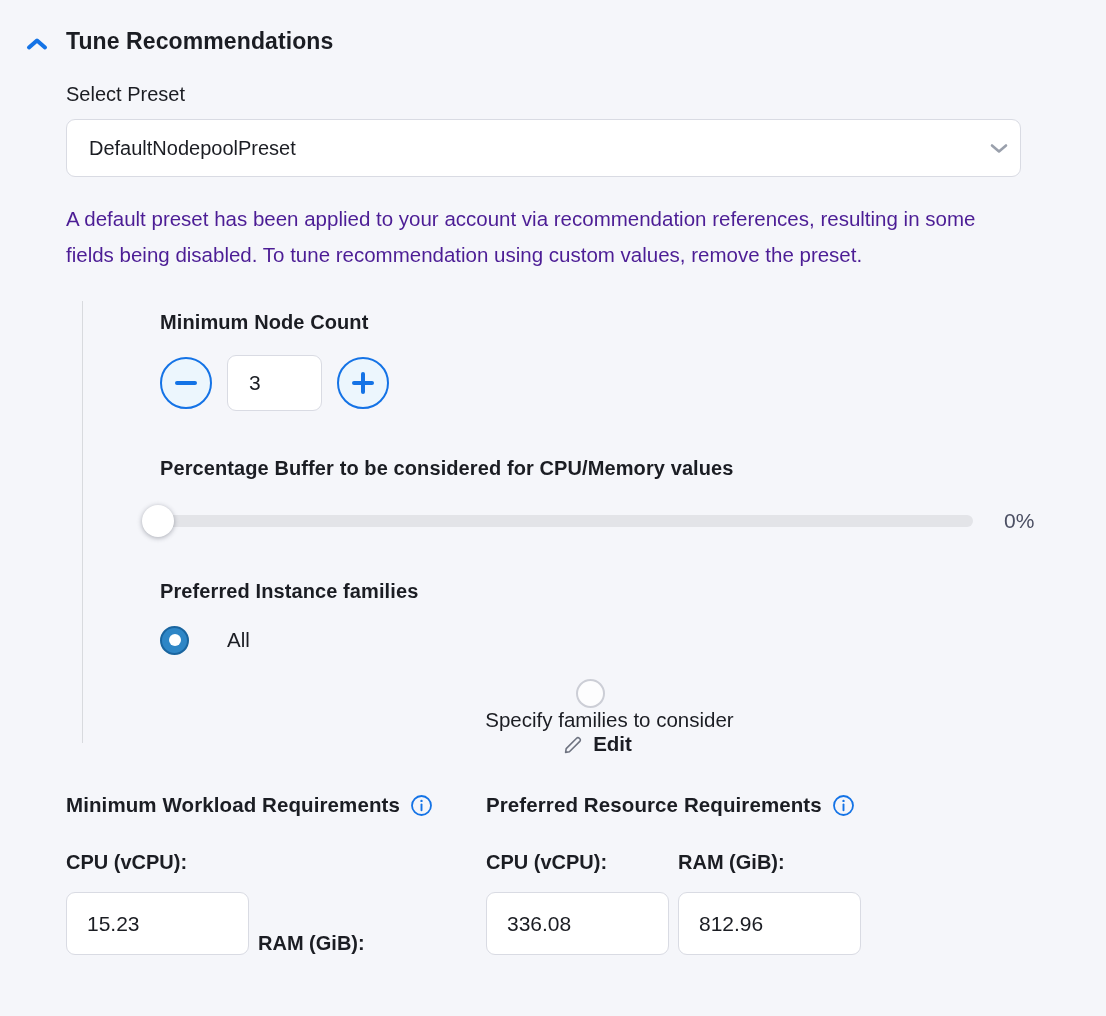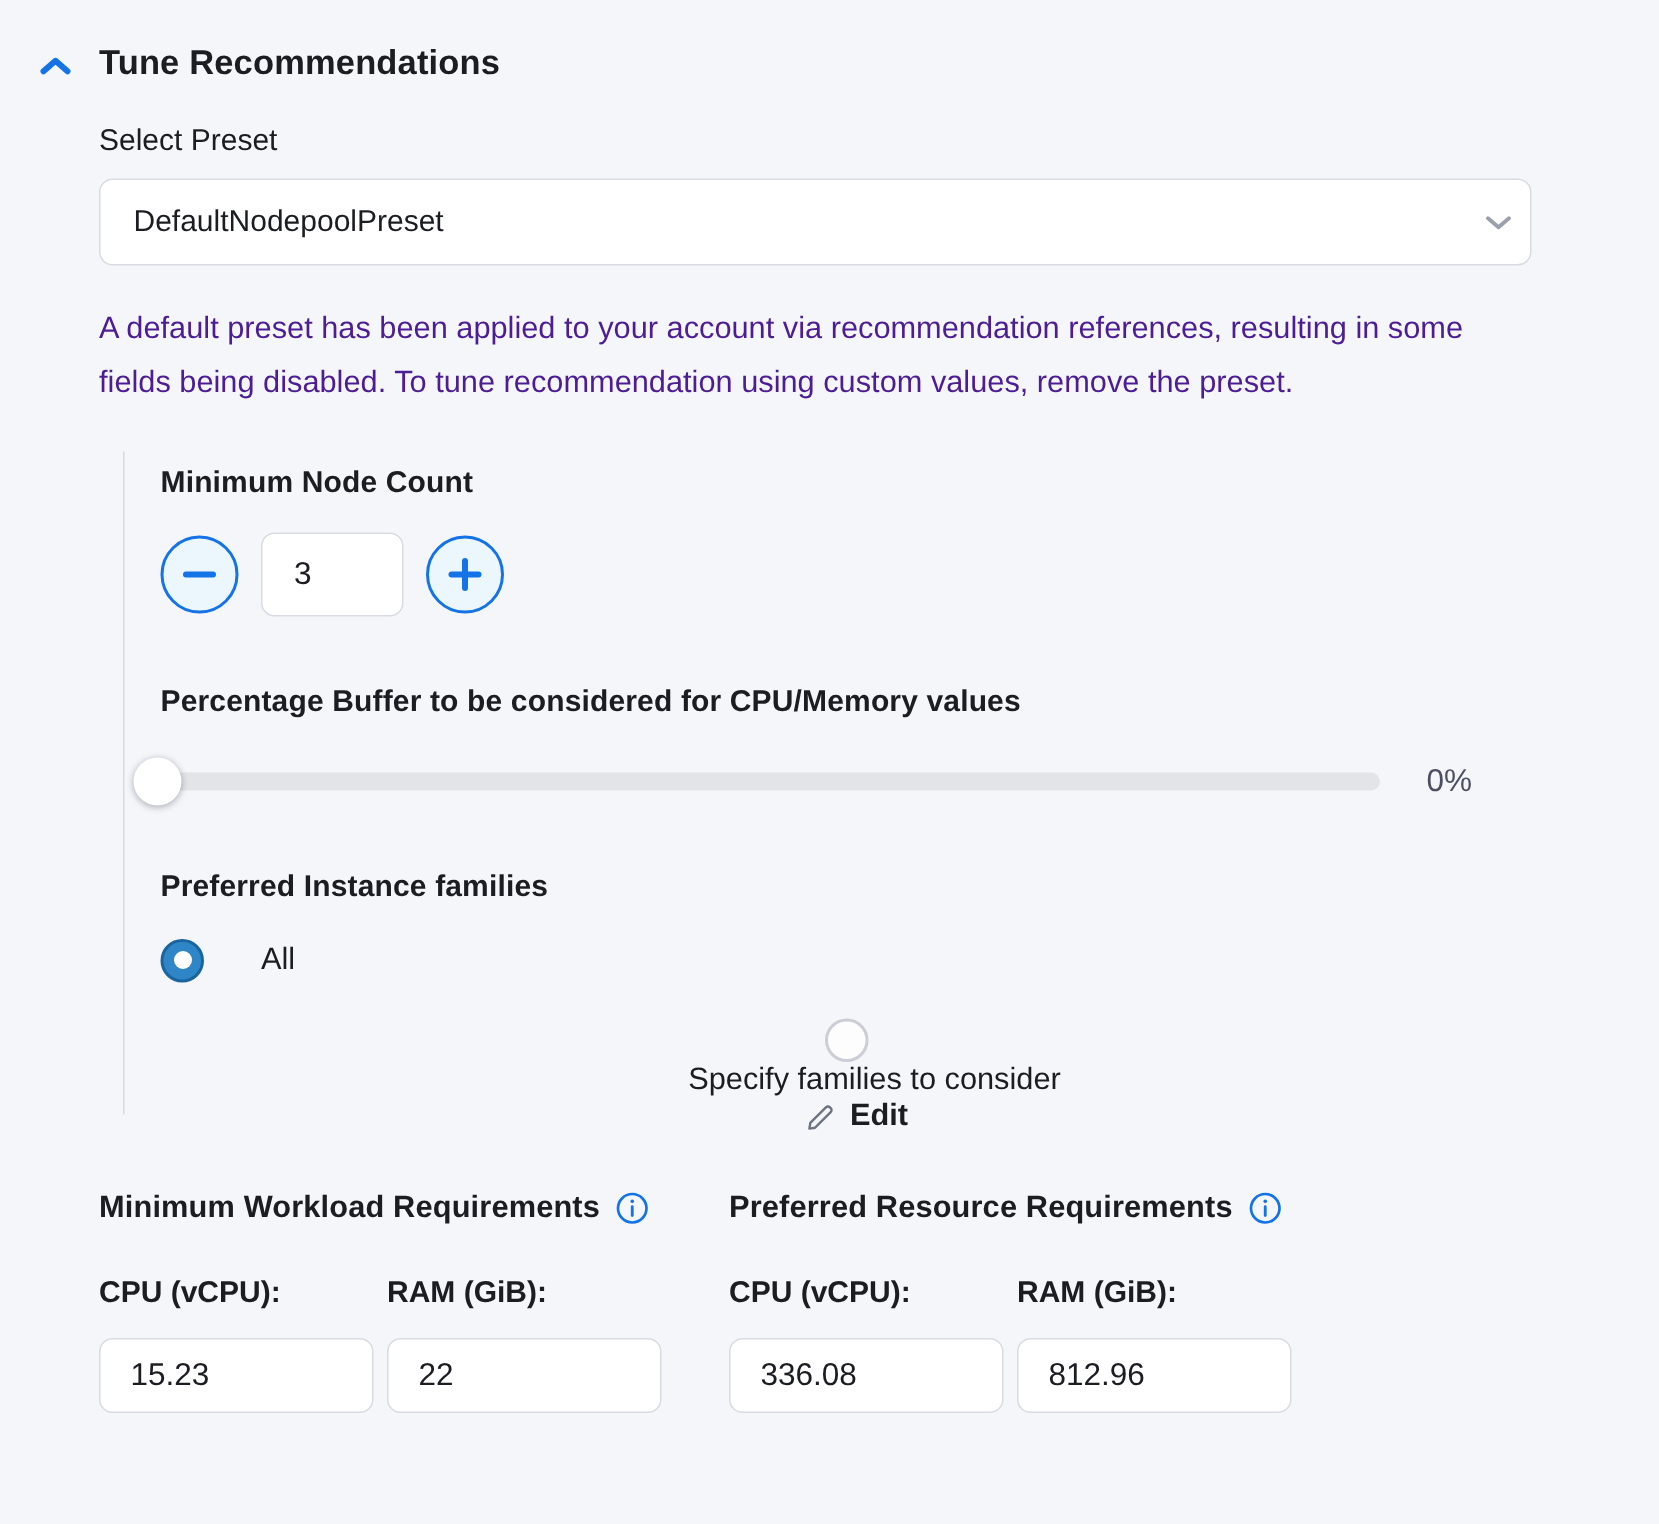--- a/index.html
+++ b/index.html
@@ -30,21 +30,21 @@
   .dropdown-value { font-size: 20px; }
   .desc {
     margin-top: 24px; font-size: 20.5px; line-height: 36px; width: 955px;
     color: #4c1d95;
   }
 
   
   .tuning {
     margin-top: 28px; margin-left: 16px;
     border-left: 1px solid #d8dade;
-    padding: 10px 0 30px 24px;
+    padding: 10px 0 30px 77px;
   }
   .sub-label { font-size: 20px; font-weight: 700; letter-spacing: .1px; }
 
   .stepper { display: flex; align-items: center; gap: 15px; margin-top: 21px; }
   .step-btn {
     width: 52px; height: 52px; border-radius: 50%;
     border: 2px solid #1473e6; background: #ecf6fd;
     display: flex; align-items: center; justify-content: center; cursor: pointer;
     position: relative;
   }
@@ -82,21 +82,21 @@
   .edit-text { font-size: 20.5px; font-weight: 700; }
 
   
   .req-wrap { display: flex; gap: 36px; margin-top: 50px; }
   .req-title-row { display: flex; align-items: center; gap: 10px; }
   .req-title { font-size: 20.5px; font-weight: 700; letter-spacing: .1px; }
   .req-cols { display: flex; margin-top: 34px; align-items: flex-end; }
   .req-col { width: 192px; }
   .req-col-label { font-size: 20px; font-weight: 700; }
   .req-input {
-    margin-top: 18px; width: 183px; height: 50px;
+    margin-top: 18px; width: 183px; height: 63px;
     border: 1px solid #d9dbe3; border-radius: 9px; background: #fff;
     font-size: 21px; padding-left: 20px; outline: none;
     font-family: "Liberation Sans", sans-serif; color: #1b1d23;
   }
   svg { display: block; }
 </style>
 </head>
 <body>
 
 <div class="page">
@@ -186,21 +186,20 @@
             </svg>
           </span>
         </div>
         <div class="req-cols">
           <div class="req-col">
             <div class="req-col-label">CPU (vCPU):</div>
             <input class="req-input" value="15.23" style="">
           </div>
           <div class="req-col">
             <div class="req-col-label">RAM (GiB):</div>
-            <input class="req-input" value="22" style="">
           </div>
         </div>
       </div>
 
       <div class="req-group">
         <div class="req-title-row">
           <span class="req-title">Preferred Resource Requirements</span>
           <span>
             <svg width="23" height="23" viewBox="0 0 23 23">
               <circle cx="11.5" cy="11.5" r="9.5" fill="none" stroke="#1473e6" stroke-width="1.8"></circle>

